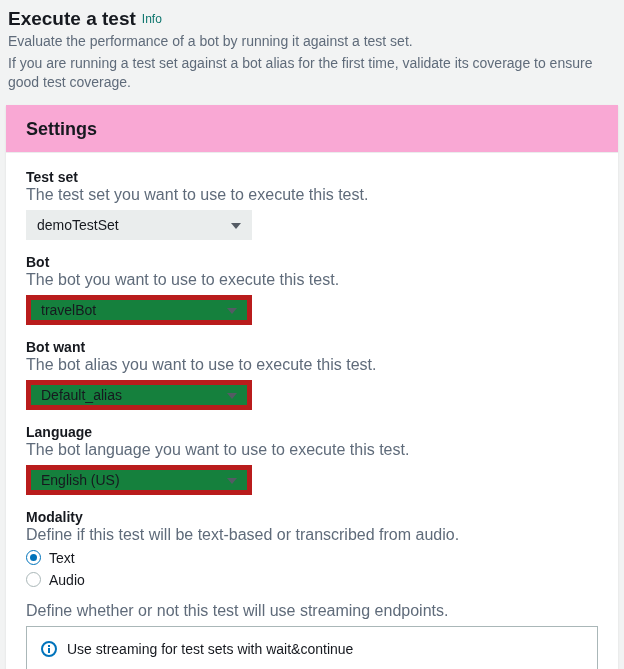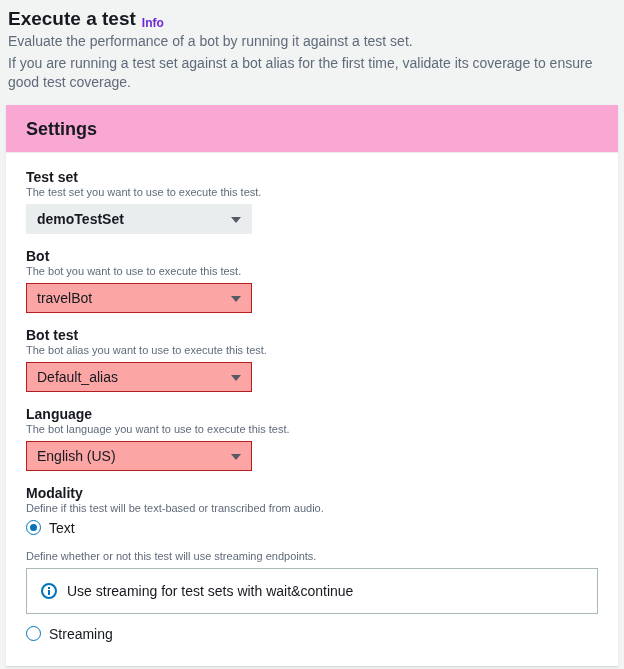--- a/index.html
+++ b/index.html
@@ -6,57 +6,57 @@
   body {
     font-family: "Amazon Ember", "Helvetica Neue", Arial, sans-serif;
     font-size: 14px;
     color: #16191f;
     background: #f2f3f3;
     width: 624px;
     height: 669px;
   }
   .page { padding: 6px 6px 10px 6px; }
   .header { padding: 2px 2px 6px 2px; }
-  .title-row { display: flex; align-items: flex-end; gap: 6px; }
+  .title-row { display: flex; align-items: center; gap: 6px; }
   .title { font-size: 19px; font-weight: 700; color: #16191f; }
-  .info-link { font-size: 12px; font-weight: 700; color: #6d28d9; cursor: pointer; }
+  .info-link { font-size: 12px; font-weight: 400; color: #0f766e; cursor: pointer; }
   .desc { font-size: 14px; color: #5f6b7a; line-height: 1.4; margin-top: 2px; }
   .panel {
     background: #fff;
     box-shadow: 0 1px 1px rgba(0,0,0,.08), 0 1px 3px rgba(0,0,0,.05);
     margin-top: 6px;
   }
   .panel-header {
     padding: 14px 20px 12px 20px;
     background: #f9a8d4;
     border-bottom: 1px solid #eaeded;
   }
   .panel-title { font-size: 18px; font-weight: 700; }
   .panel-body { padding: 16px 20px 18px 20px; }
   .field { margin-top: 6px; margin-bottom: 14px; }
   .field:first-child { margin-top: 0; }
   .label { font-size: 14px; font-weight: 700; color: #16191f; margin-bottom: 1px; }
-  .hint { font-size: 11px; color: #5f6b7a; margin-bottom: 6px; }
+  .hint { font-size: 16px; color: #5f6b7a; margin-bottom: 6px; }
   .select {
     position: relative;
     width: 226px;
     height: 30px;
-    border: 1px solid #b91c1c;
-    background: #fca5a5;
+    border: 5px solid #b91c1c;
+    background: #15803d;
     display: flex;
     align-items: center;
     padding: 0 10px;
     cursor: pointer;
     font-size: 14px;
   }
   .select.readonly {
     background: #eaeded;
     border: 1px solid #eaeded;
     cursor: default;
-    font-weight: 700;
+    font-weight: 400;
   }
   .caret {
     position: absolute;
     right: 10px;
     top: 50%;
     margin-top: -2px;
     width: 0; height: 0;
     border-left: 5px solid transparent;
     border-right: 5px solid transparent;
     border-top: 6px solid #545b64;
@@ -116,21 +116,21 @@
       <div class="field">
         <div class="label">Bot</div>
         <div class="hint">The bot you want to use to execute this test.</div>
         <div class="select">
           <span>travelBot</span>
           <span class="caret"></span>
         </div>
       </div>
 
       <div class="field">
-        <div class="label">Bot test</div>
+        <div class="label">Bot want</div>
         <div class="hint">The bot alias you want to use to execute this test.</div>
         <div class="select">
           <span>Default_alias</span>
           <span class="caret"></span>
         </div>
       </div>
 
       <div class="field">
         <div class="label">Language</div>
         <div class="hint">The bot language you want to use to execute this test.</div>
@@ -141,20 +141,24 @@
       </div>
 
       <div class="field">
         <div class="label">Modality</div>
         <div class="hint">Define if this test will be text-based or transcribed from audio.</div>
         <div class="radio-row">
           <span class="radio selected">
               <span class="dot"></span>
             </span>
           <span>Text</span>
+        </div>
+        <div class="radio-row">
+          <span class="radio"></span>
+          <span>Audio</span>
         </div>
       </div>
 
       <div class="field" style="margin-bottom:4px">
         <div class="hint">Define whether or not this test will use streaming endpoints.</div>
         <div class="alert">
           <span class="alert-icon">
             <svg width="16" height="16" viewBox="0 0 16 16">
               <circle cx="8" cy="8" r="7" fill="none" stroke="#0073bb" stroke-width="2"></circle>
               <rect x="7" y="7" width="2" height="5" fill="#0073bb"></rect>

